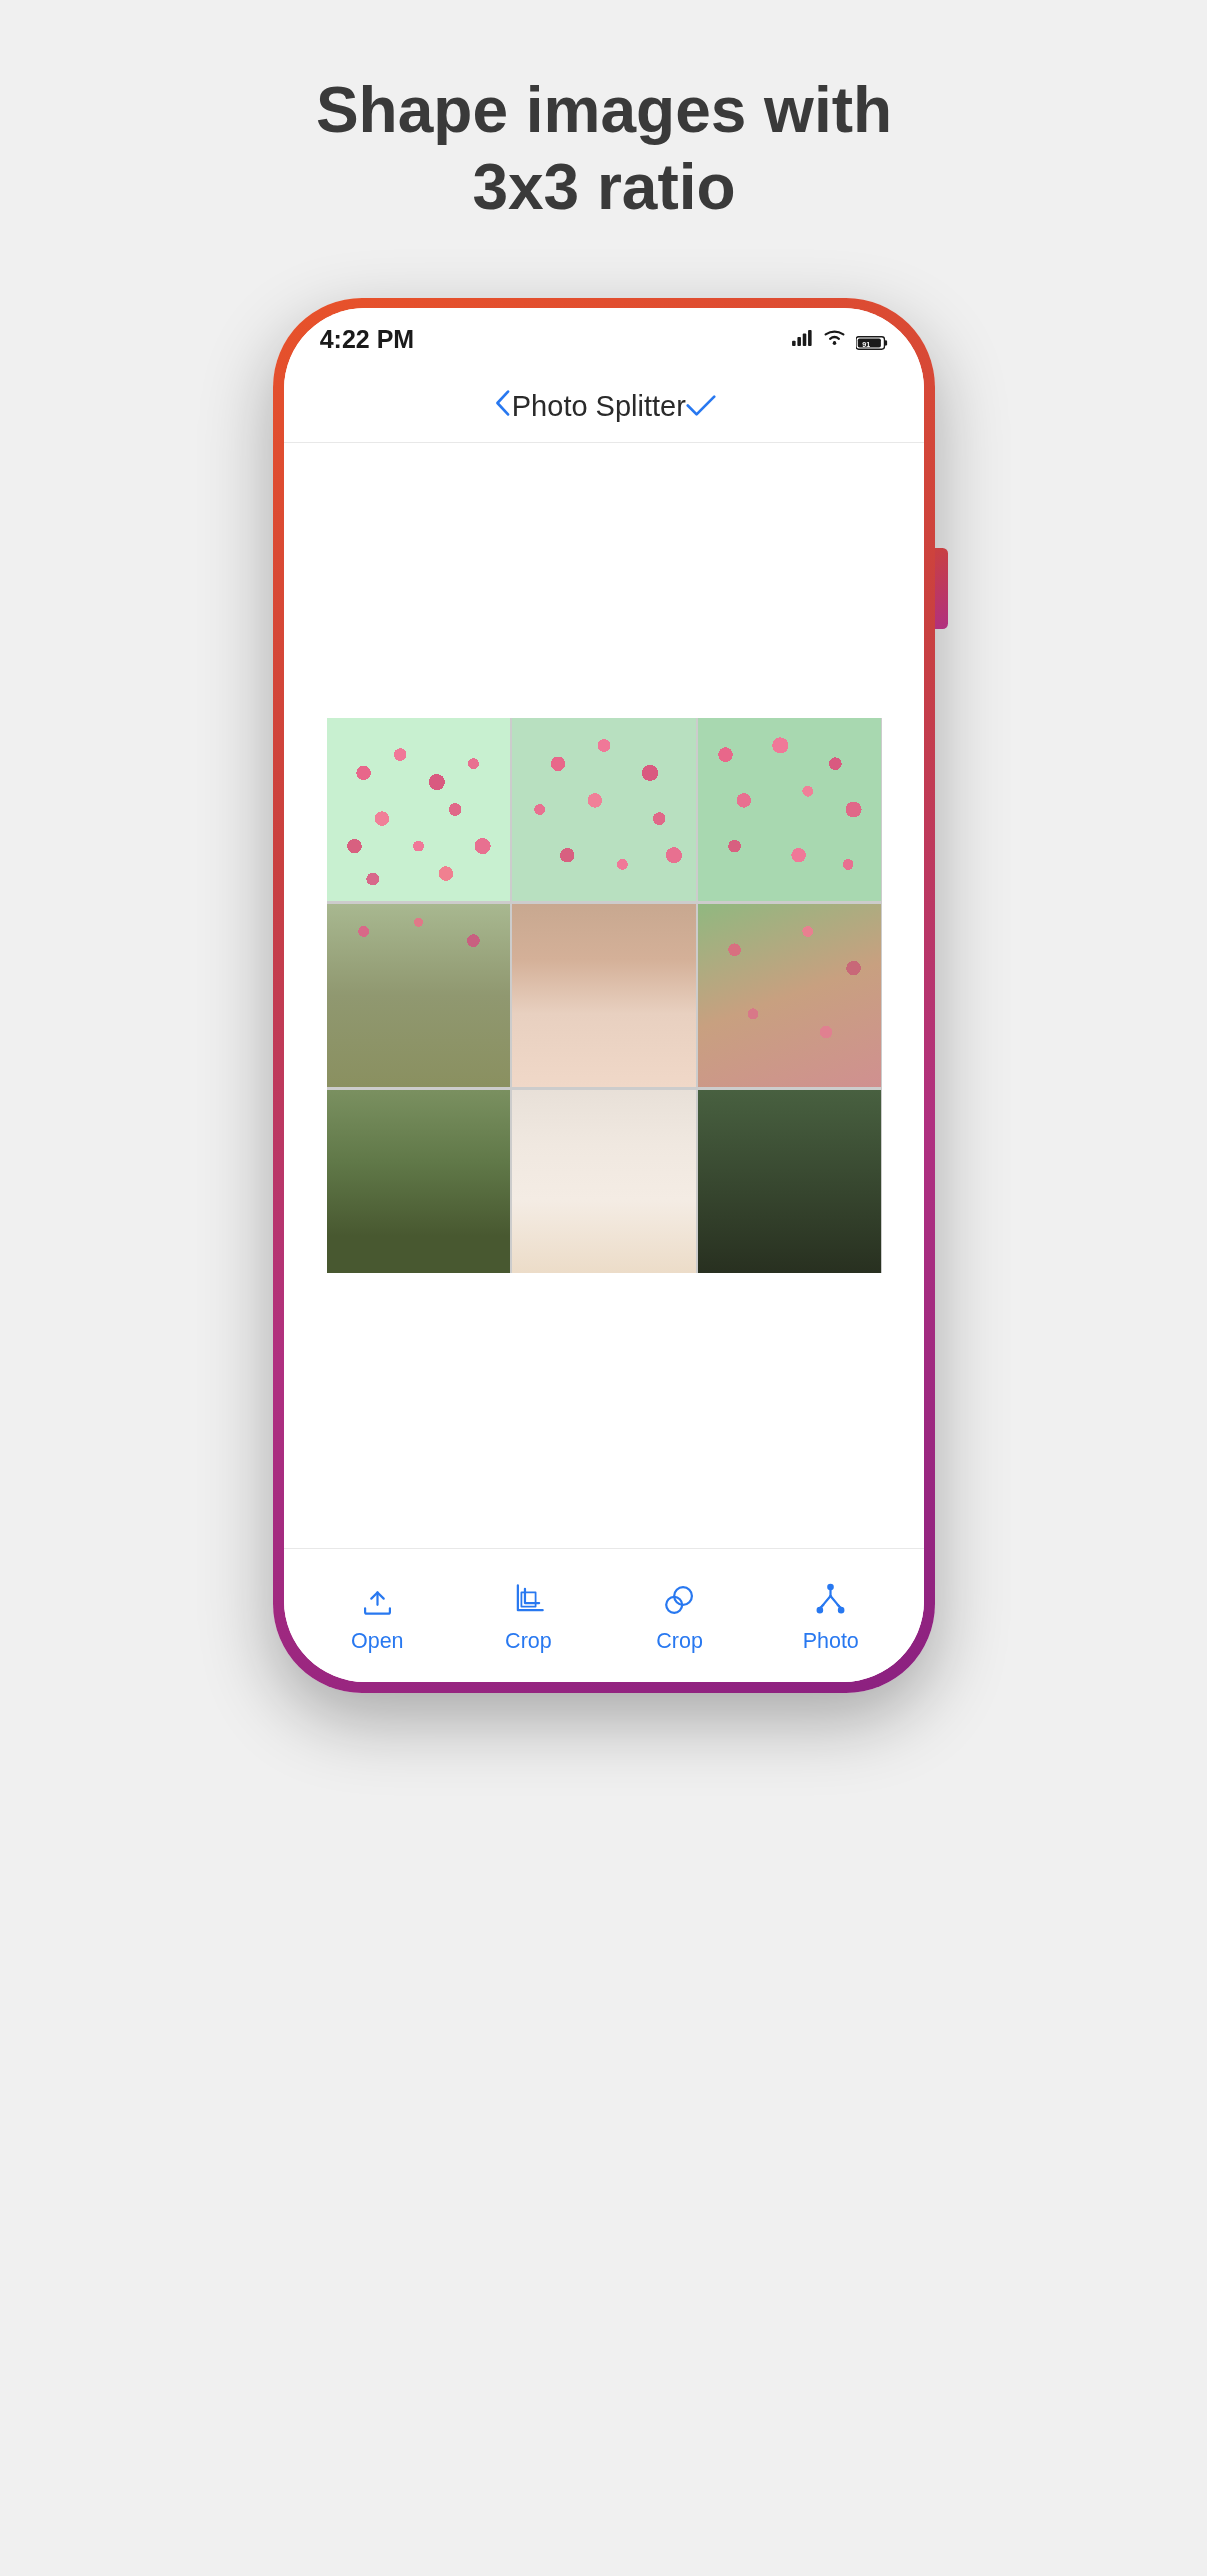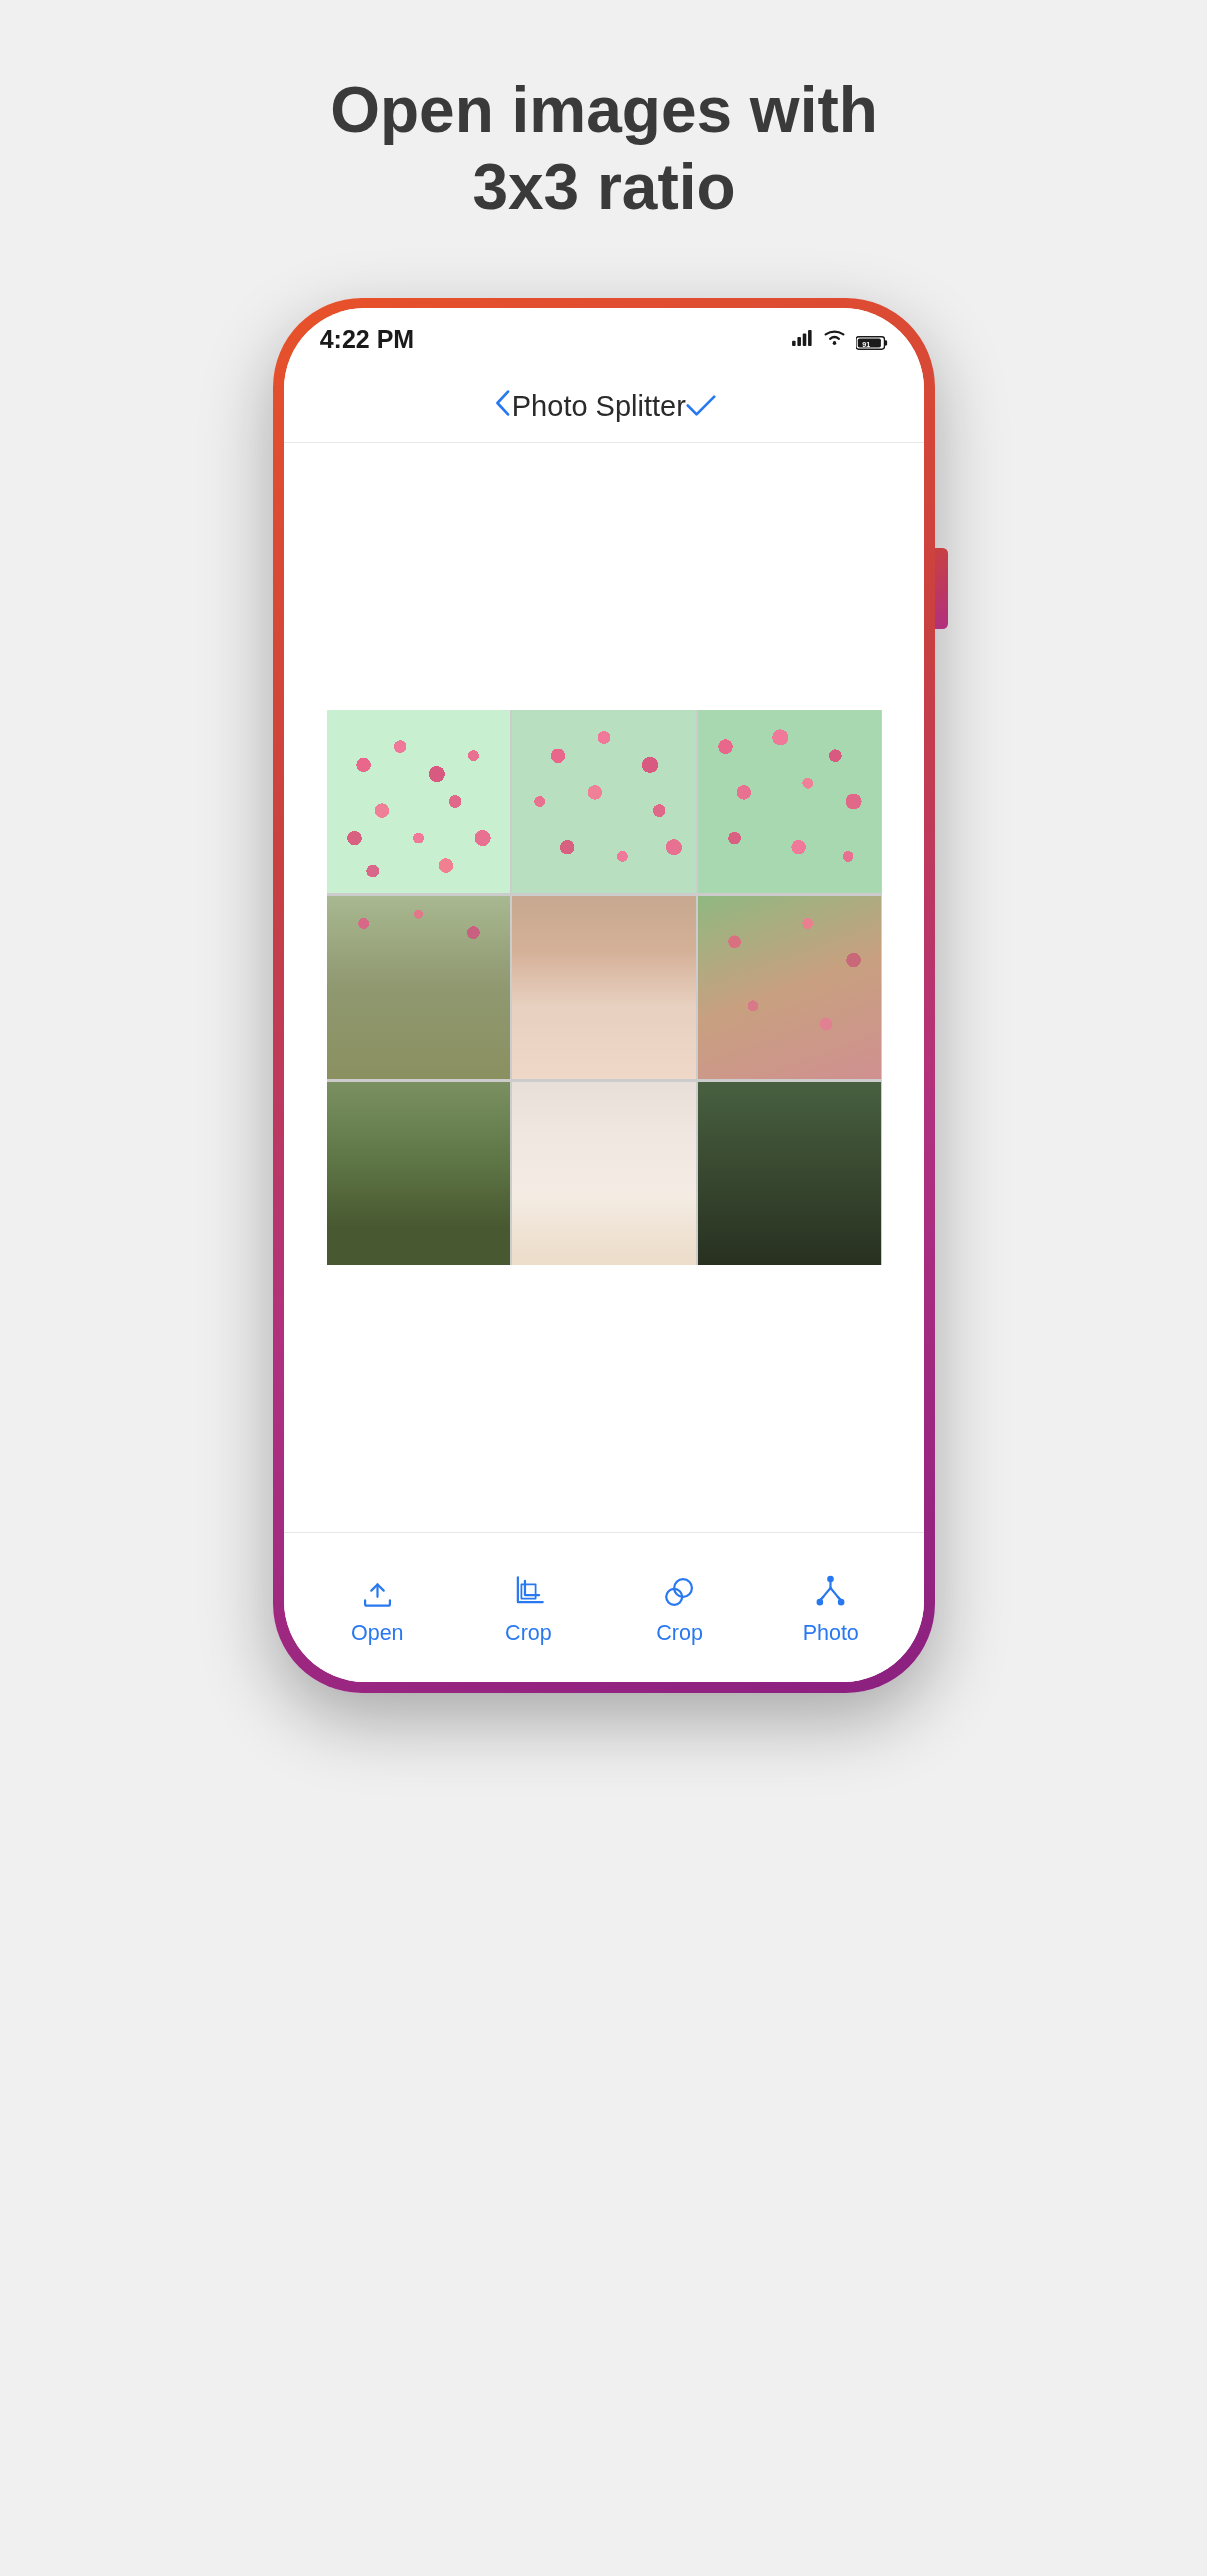--- a/index.html
+++ b/index.html
@@ -228,21 +228,21 @@
         linear-gradient(180deg, #e8e0d8 0%, #f0e8e0 30%, #f4ece4 60%, #ecdcc8 100%);
     }
 
     .bot-right {
       background:
         linear-gradient(180deg, #486040 0%, #384830 50%, #283020 100%);
     }
 
     
     .bottom-toolbar {
-      height: 150px;
+      height: 134px;
       background: #fff;
       border-top: 0.9px solid #e8e8e8;
       display: flex;
       align-items: center;
       justify-content: space-around;
       padding: 0 18px;
       flex-shrink: 0;
     }
 
     .toolbar-item {
@@ -269,21 +269,21 @@
 
     .toolbar-label {
       font-size: 21.5px;
       color: #2878f0;
     }
   </style>
 </head>
 <body>
 
 <h1 class="page-title">
-  <span>Open images with</span><br>
+  <span>Shape images with</span><br>
   <span>3x3 ratio</span>
 </h1>
 
 <div class="phone-shell">
   <div class="phone-inner">
 
     <div class="status-bar">
       <span class="status-time">4:22 PM</span>
       <div class="status-icons">
         <span class="status-icon">

